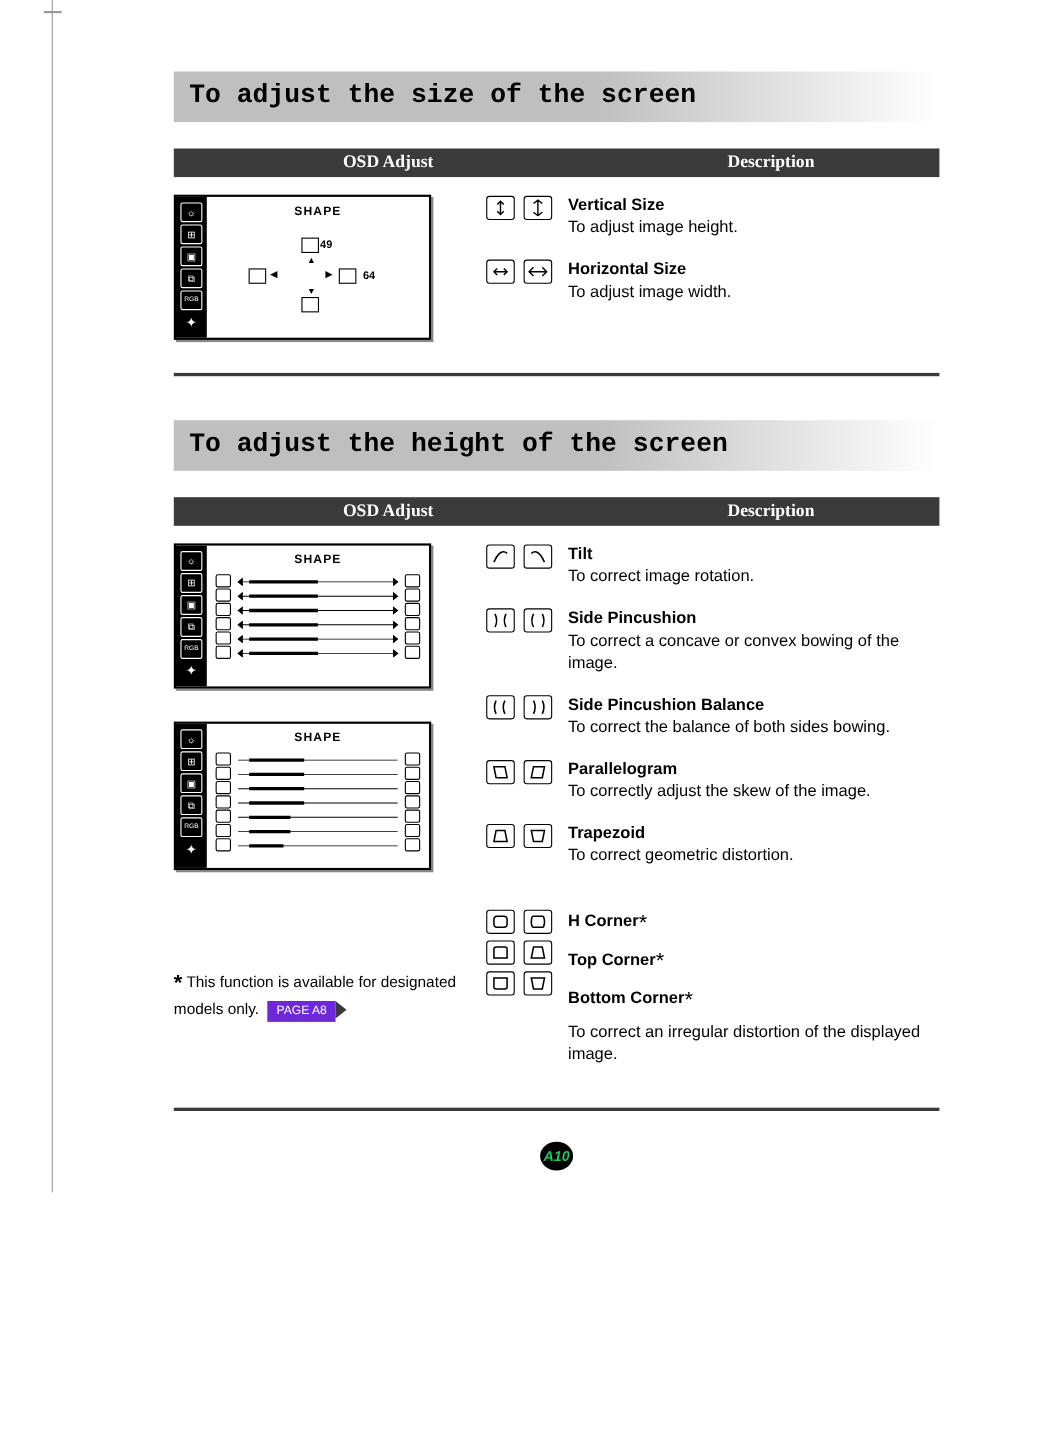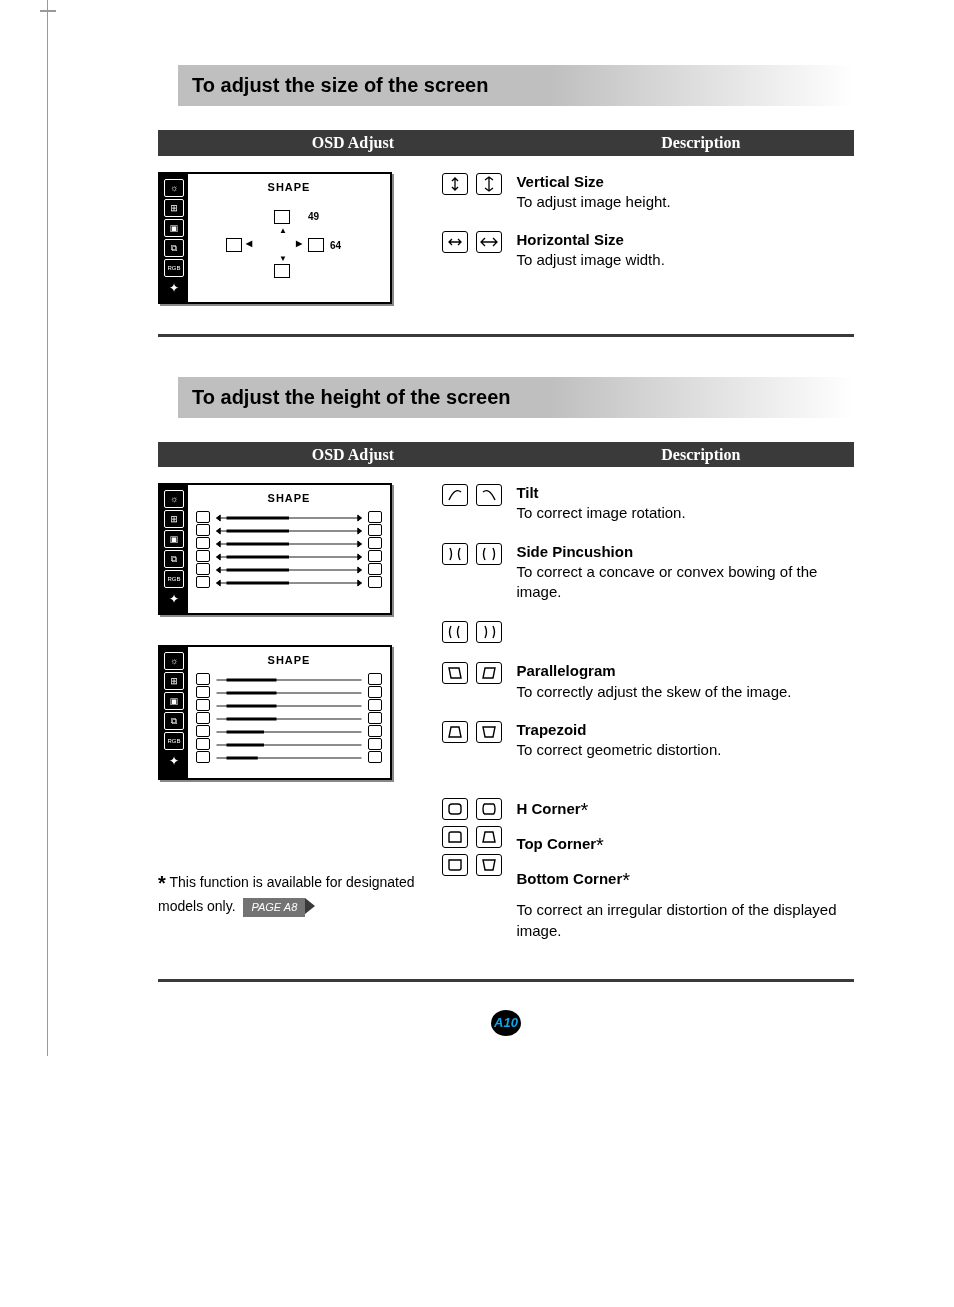--- a/index.html
+++ b/index.html
@@ -28,25 +28,24 @@
     padding-left:55px;
     padding-bottom:12px;
     font-size:24px;
     font-weight:400;
     margin-top:25px;
   }
   .content { padding: 65px 100px 0 110px; }
   .subtitle-bar {
     background: linear-gradient(to right, #bfbfbf 0%, #bfbfbf 55%, #ffffff 100%);
     padding: 7px 14px;
-    font-family: Liberation Sans, sans-serif;
+    font-family: Liberation Mono, monospace;
     font-weight: bold;
-    font-size: 20px;
+    font-size: 24px;
     margin-bottom: 24px;
-    margin-left: 20px;
   }
   .column-header {
     background:#3a3a3a;
     color:#fff;
     display:flex;
     font-family: Georgia, 'Times New Roman', serif;
     font-weight:bold;
     font-size:16px;
     padding:2px 0;
     margin-bottom:16px;
@@ -88,24 +87,24 @@
   .desc-text strong { font-weight:bold; }
   .desc-text .body { font-weight:normal; }
   .star { font-size:20px; vertical-align:-3px; }
   .hr-thick { height:3px; background:#3a3a3a; margin:30px 0 40px; }
   .hr-thick.tight { margin:20px 0 0; }
   .shape-row { display:flex; align-items:center; margin:1px 0; font-size:9px; }
   .shape-row .end { width:14px; height:12px; border:1.2px solid #000; border-radius:2px; }
   .shape-row .slider { flex:1; margin:0 4px; height:8px; position:relative; }
   .shape-row .slider svg { width:100%; height:8px; }
   .footnote { font-size:14px; margin-top:90px; }
-  .page-tag { display:inline-block; background:#737373; color:#fff; font-size:11px; padding:2px 8px; position:relative; margin-left:4px;font-style:italic; }
+  .page-tag { display:inline-block; background:#6d28d9; color:#fff; font-size:11px; padding:2px 8px; position:relative; margin-left:4px; }
   .page-tag:after { content:""; position:absolute; right:-10px; top:0; border-left:10px solid #3a3a3a; border-top:8px solid transparent; border-bottom:8px solid transparent; }
   .pagenum { display:flex; justify-content:center; margin-top:28px; }
-  .pagenum span { background:#000; color:#0ea5e9; font-weight:bold; font-style:italic; font-size:13px; width:30px; height:26px; border-radius:50%; display:flex; align-items:center; justify-content:center; }
+  .pagenum span { background:#000; color:#22c55e; font-weight:bold; font-style:italic; font-size:13px; width:30px; height:26px; border-radius:50%; display:flex; align-items:center; justify-content:center; }
 </style>
 </head>
 <body>
 
 <div class="page">
   <div class="tick"></div>
 
 
   <div class="content">
 
@@ -122,21 +121,21 @@
             <div class="osd-sideicon">⊞</div>
             <div class="osd-sideicon">▣</div>
             <div class="osd-sideicon">⧉</div>
             <div class="osd-sideicon" style="font-size:6px">RGB</div>
             <div class="osd-sideicon" style="border:none;font-size:12px">✦</div>
           </div>
           <div class="osd-body">
             <div class="osd-title">SHAPE</div>
             <div class="size-grid">
               <span class="smicon" style="position:absolute;top:12px;left:78px"></span>
-              <span class="num" style="top:12px;left:112px">49</span>
+              <span class="num" style="top:12px;left:95px">49</span>
               <span style="position:absolute;top:28px;left:83px;font-size:8px">▲</span>
               <span class="smicon" style="position:absolute;top:40px;left:30px"></span>
               <span style="position:absolute;top:41px;left:50px;font-size:8px">◀</span>
               <span style="position:absolute;top:41px;left:100px;font-size:8px">▶</span>
               <span class="smicon" style="position:absolute;top:40px;left:112px"></span>
               <span class="num" style="top:41px;left:134px">64</span>
               <span style="position:absolute;top:56px;left:83px;font-size:8px">▼</span>
               <span class="smicon" style="position:absolute;top:66px;left:78px"></span>
             </div>
           </div>
@@ -375,20 +374,24 @@
                 <svg viewBox="0 0 18 16">
                   <path d="M5 2 Q2 8 5 14 M13 2 Q10 8 13 14" stroke="#000" fill="none" stroke-width="1.4"></path>
                 </svg>
               </span>
             <span class="iconbox">
                 <svg viewBox="0 0 18 16">
                   <path d="M5 2 Q8 8 5 14 M13 2 Q16 8 13 14" stroke="#000" fill="none" stroke-width="1.4"></path>
                 </svg>
               </span>
           </div>
+          <div class="desc-text">
+            <strong>Side Pincushion Balance</strong><br>
+            <span class="body">To correct the balance of both sides bowing.</span>
+          </div>
         </div>
         <div class="desc-item">
           <div class="desc-icons">
             <span class="iconbox">
                 <svg viewBox="0 0 18 16">
                   <path d="M3 3 L13 3 L15 13 L5 13 Z" stroke="#000" fill="none" stroke-width="1.4"></path>
                 </svg>
               </span>
             <span class="iconbox">
                 <svg viewBox="0 0 18 16">

